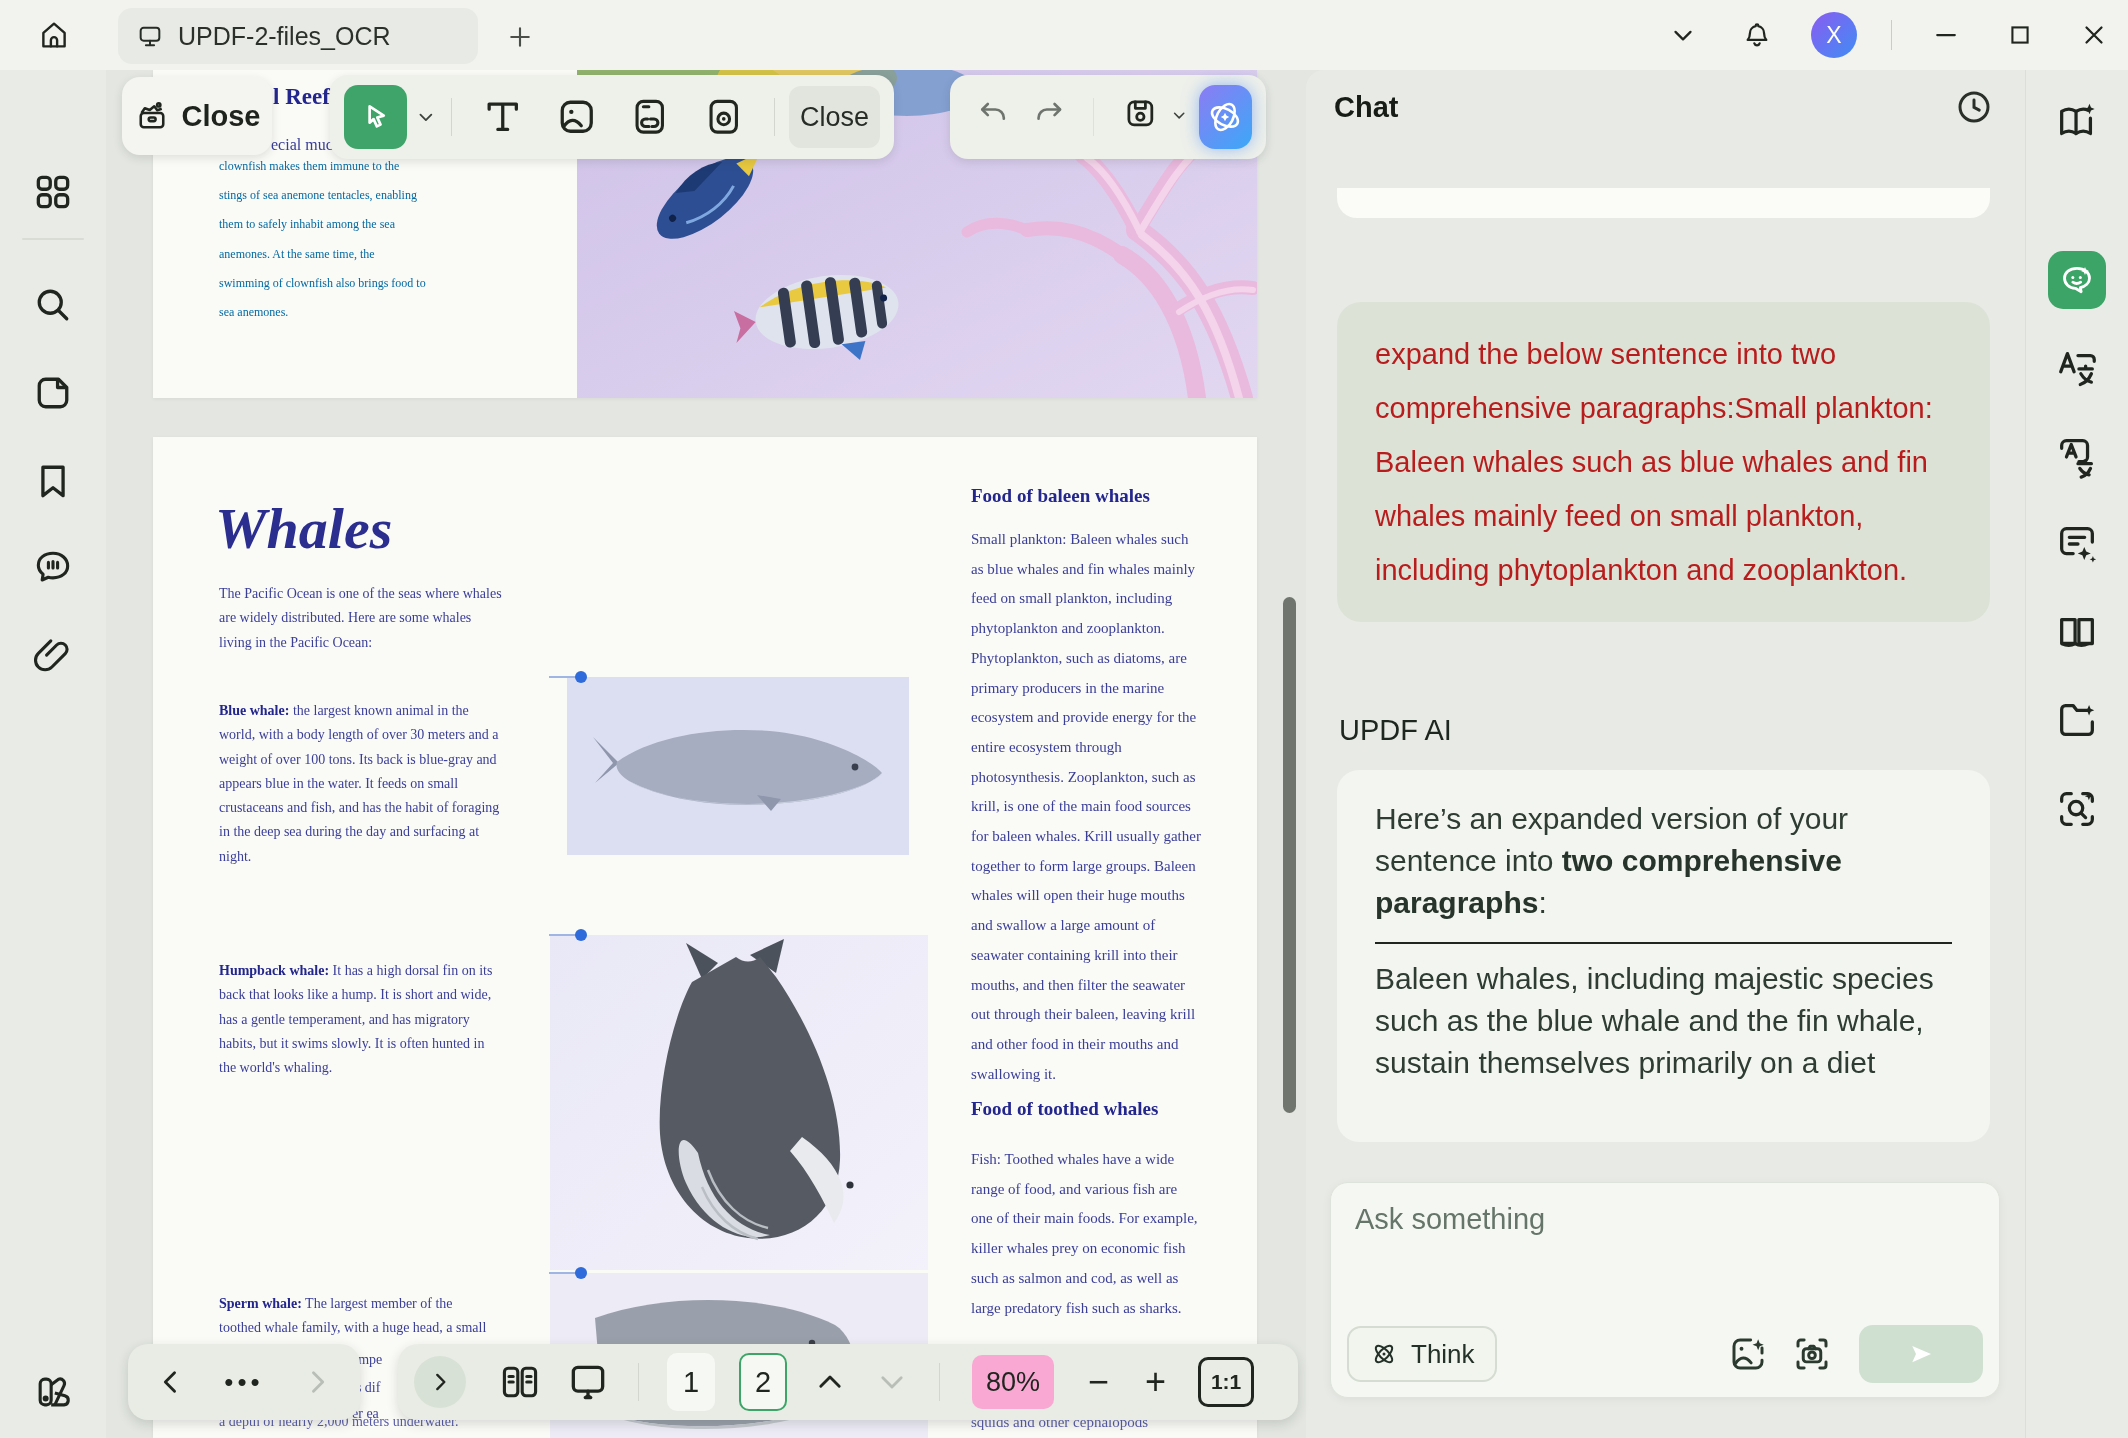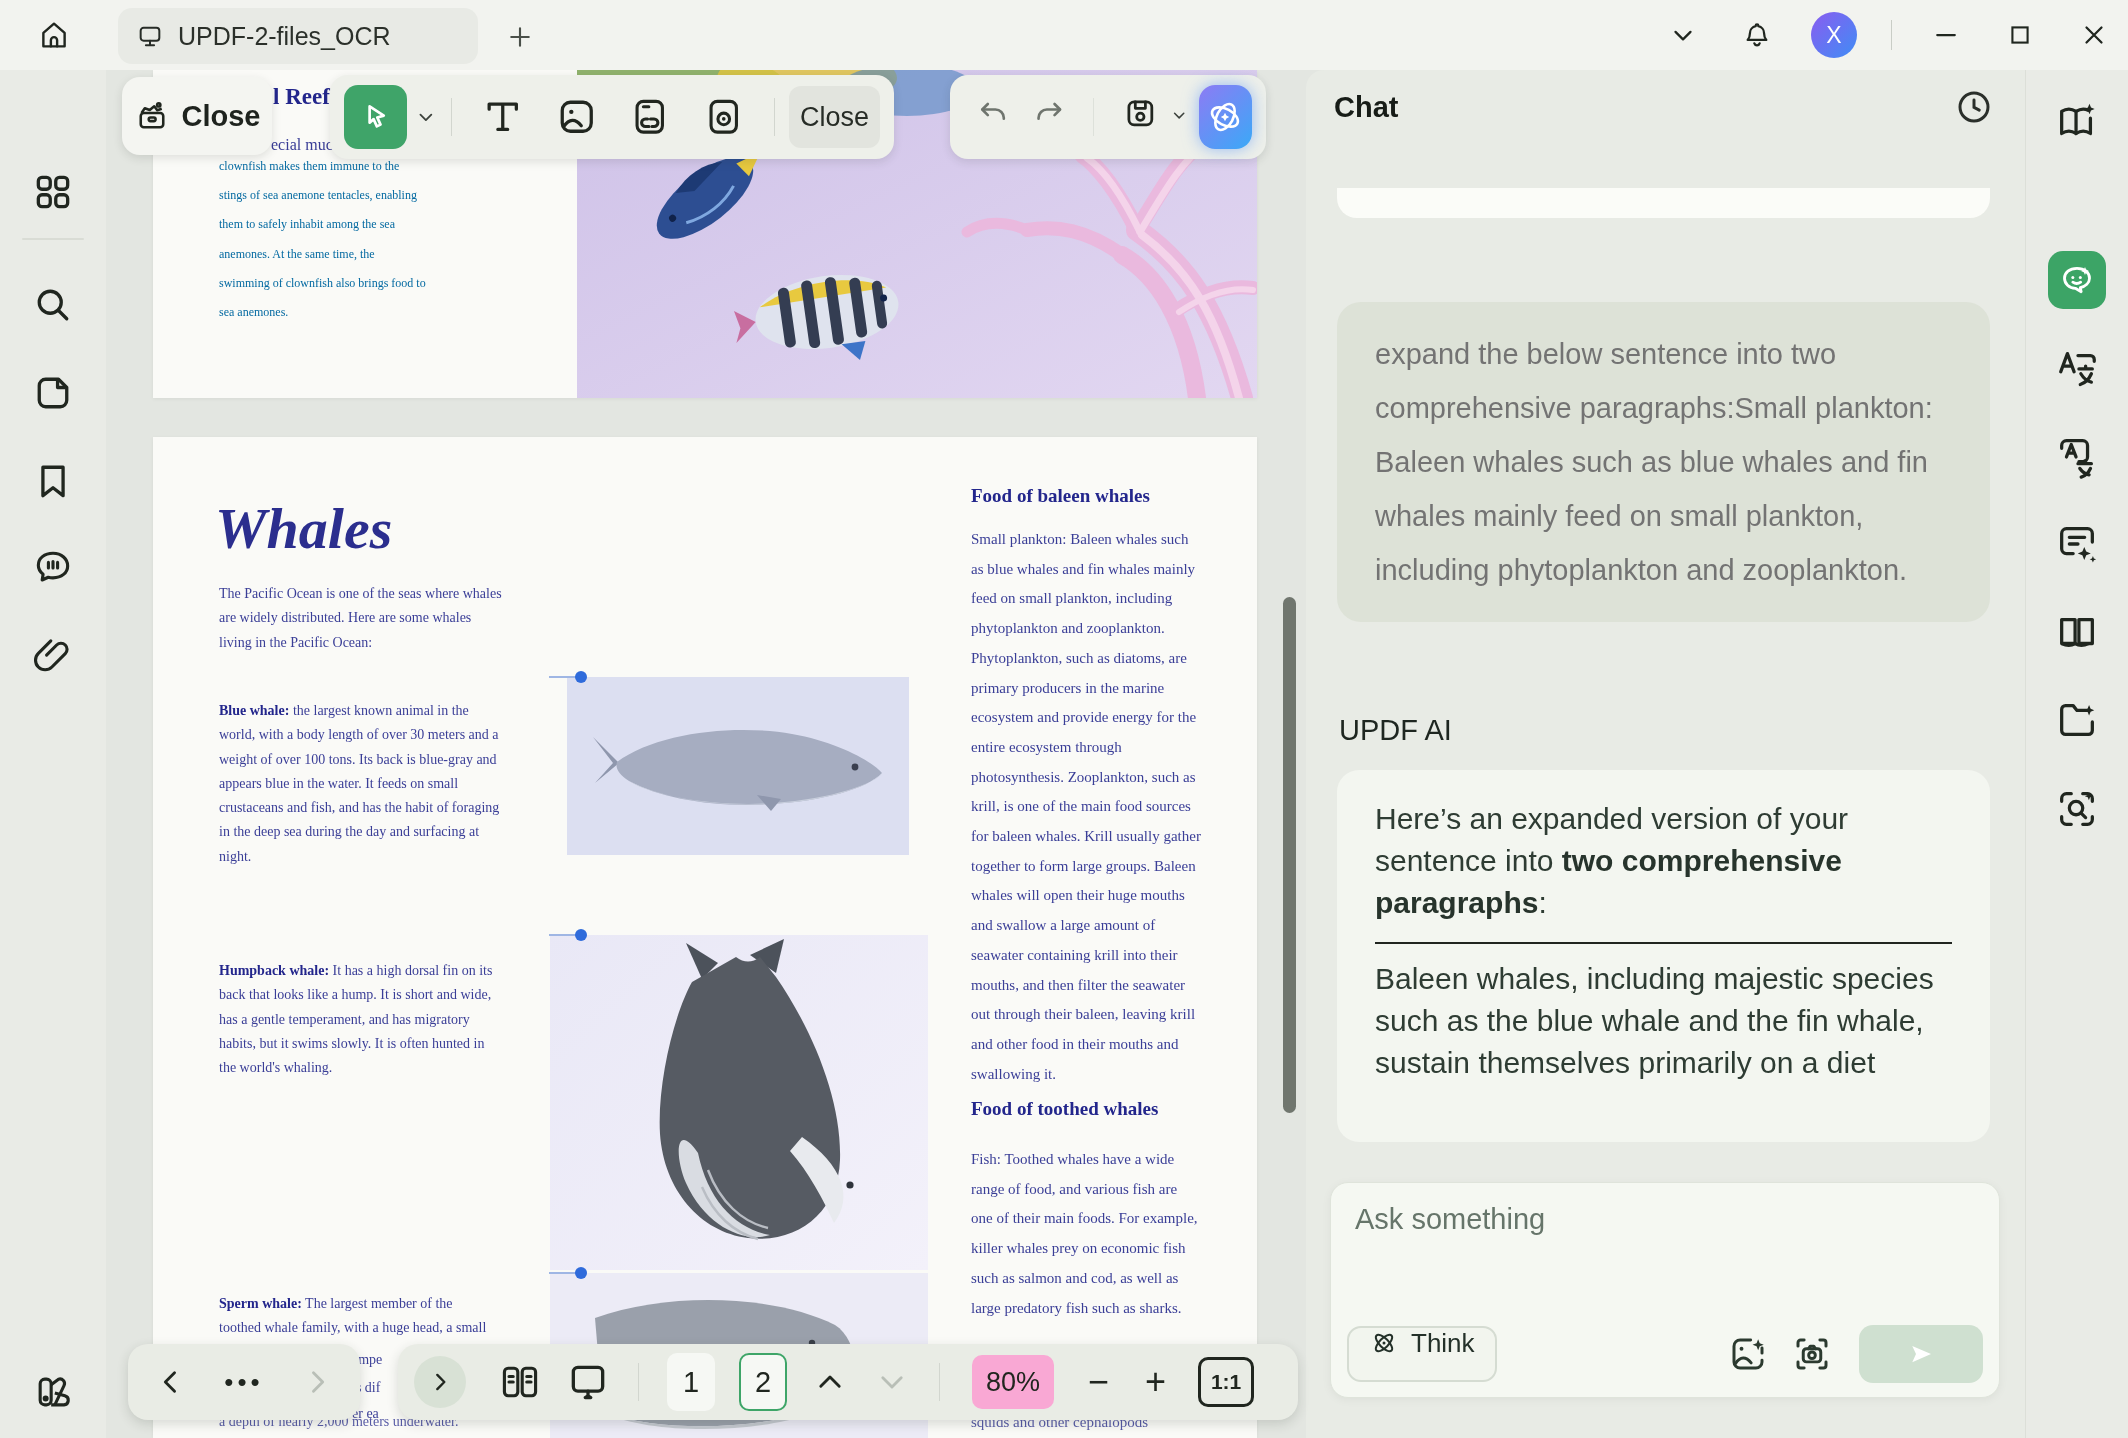--- a/index.html
+++ b/index.html
@@ -64,31 +64,31 @@
   .ai-btn { width:64px; height:64px; border-radius:16px; margin-left:10px;
             background:linear-gradient(135deg,#8d7bf4,#3aa9f7);
             box-shadow:0 0 16px rgba(90,150,250,.6); display:flex; align-items:center; justify-content:center; }
 
   
   .chatpanel { position:absolute; left:1306px; top:70px; width:719px; height:1368px; background:#e8ebe5; border-radius:18px 0 0 0; z-index:10; }
   .chat-header { display:flex; align-items:center; justify-content:space-between; height:74px; padding:0 30px 0 28px; }
   .chat-title { font-size:29px; font-weight:700; color:#171c17; }
   .history-btn { width:42px; height:42px; color:#2a2f2a; }
   .prev-bubble { position:absolute; left:31px; top:118px; width:653px; height:30px; background:#fbfcf8; border-radius:0 0 20px 20px; }
-  .user-bubble { position:absolute; left:31px; top:232px; width:653px; border-radius:24px; background:#dde2d7; padding:25px 38px; font-size:29px; line-height:54px; color:#737373; white-space:pre-line; }
+  .user-bubble { position:absolute; left:31px; top:232px; width:653px; border-radius:24px; background:#dde2d7; padding:25px 38px; font-size:29px; line-height:54px; color:#b91c1c; white-space:pre-line; }
   .ai-name { position:absolute; left:33px; top:644px; font-size:29px; font-weight:500; color:#1e2620; }
   .ai-bubble { position:absolute; left:31px; top:700px; width:653px; height:372px; border-radius:22px; background:#f3f6f0; padding:28px 38px; font-size:30px; line-height:42px; color:#2e3c33; overflow:hidden; }
   .ai-bubble .pre { white-space:pre-line; display:inline; }
   .ai-bubble strong { font-weight:700; color:#27342c; }
   .ai-hr { border:none; border-top:2px solid #20251f; margin:18px 0 14px 0; }
   .input-card { position:absolute; left:24px; top:1112px; width:670px; height:216px; background:#f5f8f2; border:1px solid #dfe4db; border-radius:18px; box-shadow:0 2px 10px rgba(0,0,0,.05); }
   .chat-input { width:100%; height:118px; background:transparent; border:none; outline:none; resize:none; padding:20px 24px; font-family:"Liberation Sans", sans-serif; font-size:29px; color:#2f3e34; }
   .chat-input::placeholder { color:#66756a; opacity:1; }
   .input-row { position:absolute; left:16px; right:16px; bottom:14px; height:58px; display:flex; align-items:center; }
-  .think-btn { height:56px; padding:0 20px; border-radius:14px; border:2px solid #d5dcd2; background:#f2f5ee; display:flex; gap:12px; color:#243129; }
+  .think-btn { height:56px; padding:0 20px; border-radius:14px; border:2px solid #d5dcd2; background:#f2f5ee; display:flex; align-items:center; gap:12px; color:#243129; }
   .think-label { font-size:26px; color:#243129; }
   .input-icon { width:42px; height:42px; color:#2b3a2f; }
   .send-btn { width:124px; height:58px; border-radius:14px; background:#cfe0d0; display:flex; align-items:center; justify-content:center; margin-left:26px; }
 
   
   .rightbar { position:absolute; left:2025px; top:70px; width:103px; height:1368px; background:#e9ebe6; border-left:1px solid #dcdfd8; z-index:15; }
   .rb-icon { position:absolute; left:28px; width:46px; height:46px; color:#20261f; }
   .rb-active { position:absolute; left:22px; width:58px; height:58px; border-radius:15px; background:#3ca466; display:flex; align-items:center; justify-content:center; color:#fff; }
 
   

